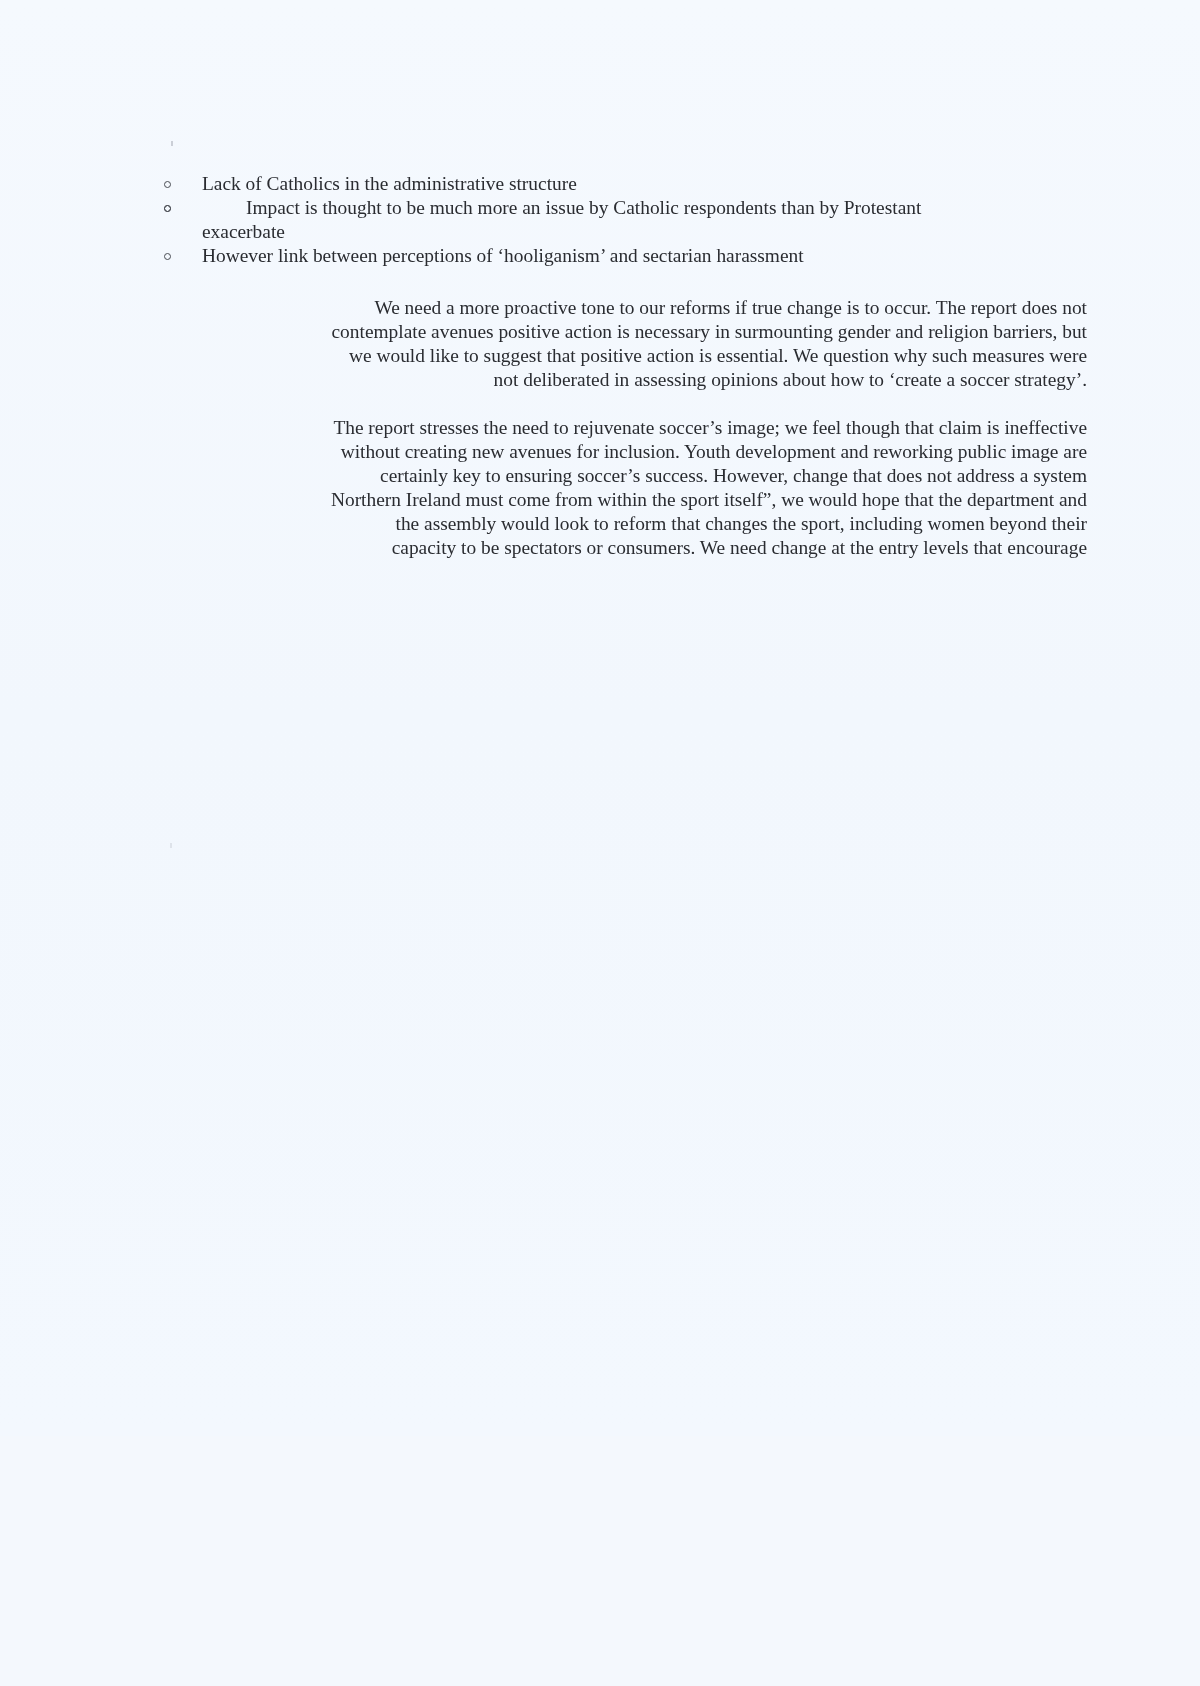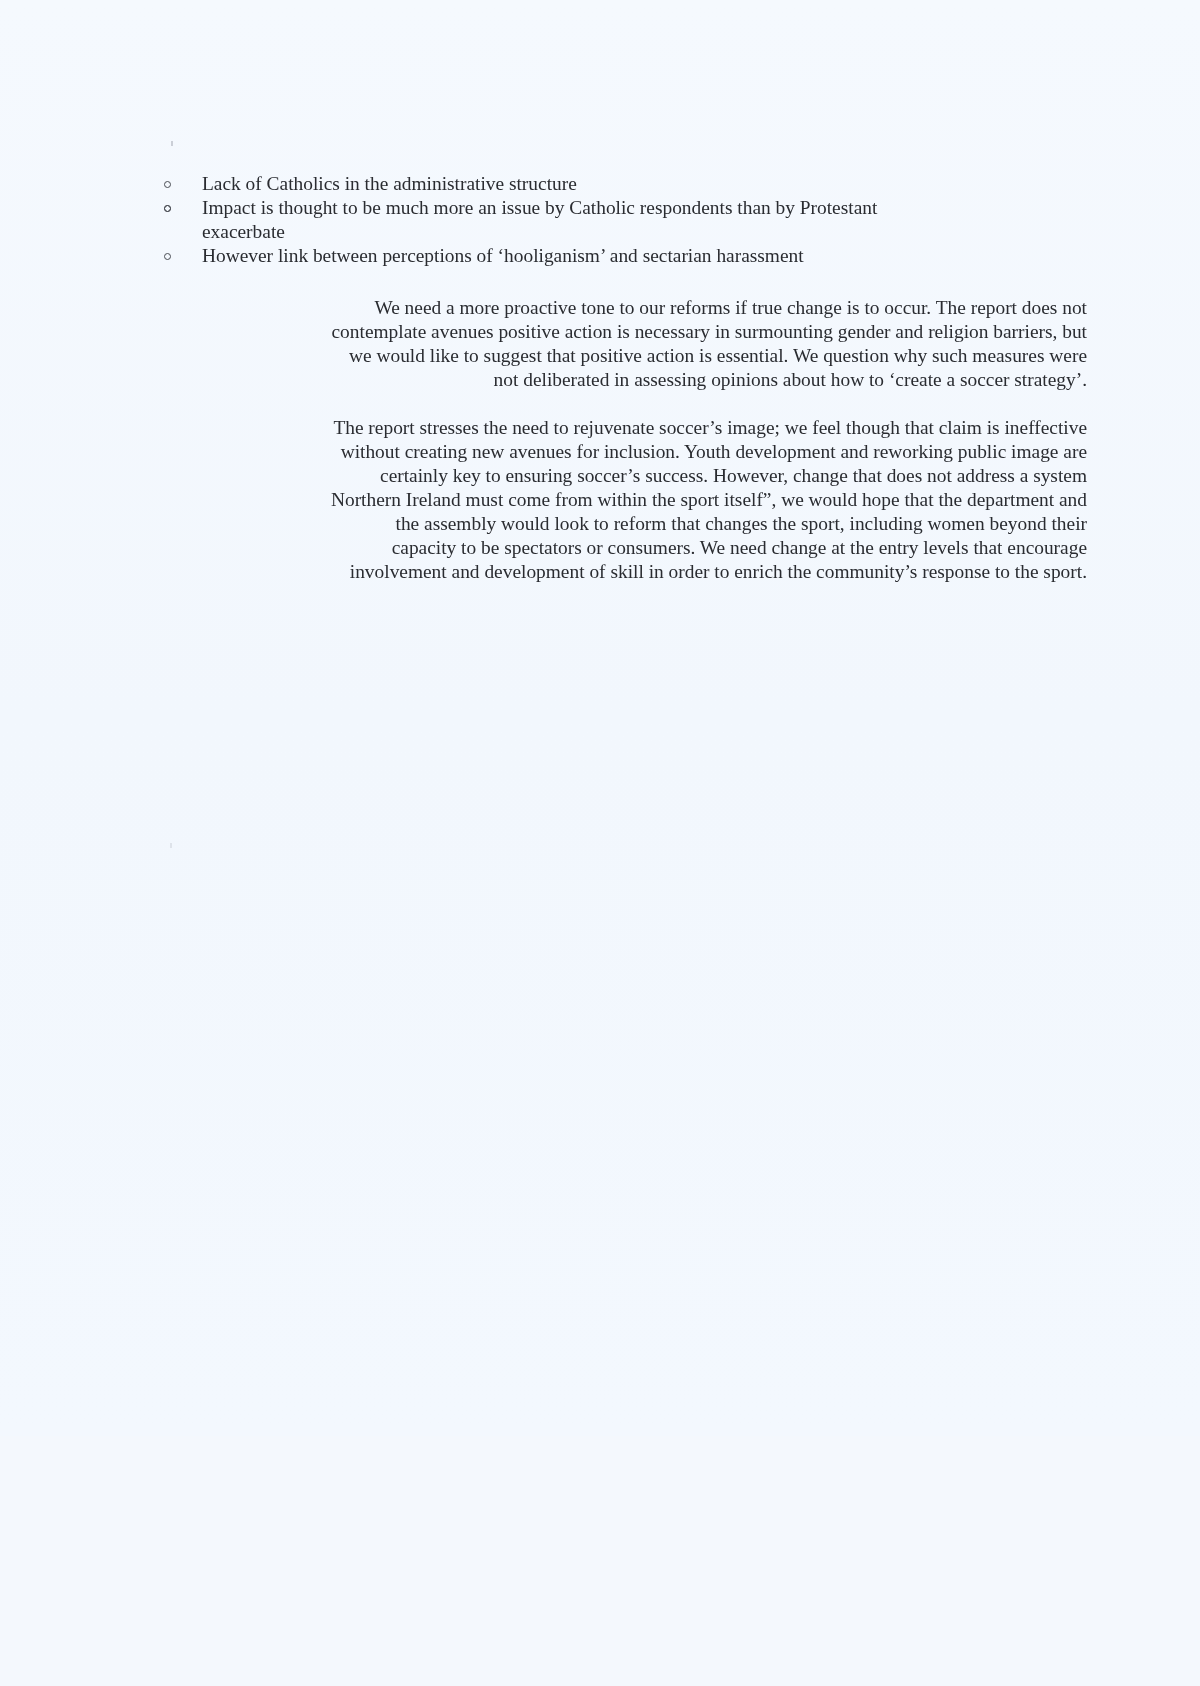--- a/index.html
+++ b/index.html
@@ -81,21 +81,21 @@
     <ul class="bullet-list">
       <li>
         <span class="bullet-icon"></span>
         <span>Lack of Catholics in the administrative structure</span>
       </li>
       <li>
         <span class="bullet-icon"></span>
       </li>
       <li>
         <span class="bullet-icon"></span>
-        <span style="display:block;white-space:nowrap;">Impact is thought to be much more an issue by Catholic respondents than by Protestant</span>
+        <span style="display:block;white-space:nowrap;margin-left:44px;">Impact is thought to be much more an issue by Catholic respondents than by Protestant</span>
         <span style="display:block;">exacerbate</span>
       </li>
       <li>
         <span class="bullet-icon"></span>
         <span>However link between perceptions of ‘hooliganism’ and sectarian harassment</span>
       </li>
     </ul>
 
     <p class="para">
       <span class="line">We need a more proactive tone to our reforms if true change is to occur. The report does not</span>
@@ -104,16 +104,15 @@
       <span class="line">not deliberated in assessing opinions about how to ‘create a soccer strategy’.</span>
     </p>
 
     <p class="para">
       <span class="line">The report stresses the need to rejuvenate soccer’s image; we feel though that claim is ineffective</span>
       <span class="line">without creating new avenues for inclusion. Youth development and reworking public image are</span>
       <span class="line">certainly key to ensuring soccer’s success. However, change that does not address a system</span>
       <span class="line">Northern Ireland must come from within the sport itself”, we would hope that the department and</span>
       <span class="line">the assembly would look to reform that changes the sport, including women beyond their</span>
       <span class="line">capacity to be spectators or consumers. We need change at the entry levels that encourage</span>
-      <span class="line">involvement and development of skill in order to enrich the community’s response to the sport.</span>
     </p>
   </div>
 </div>
 
 </body></html>

